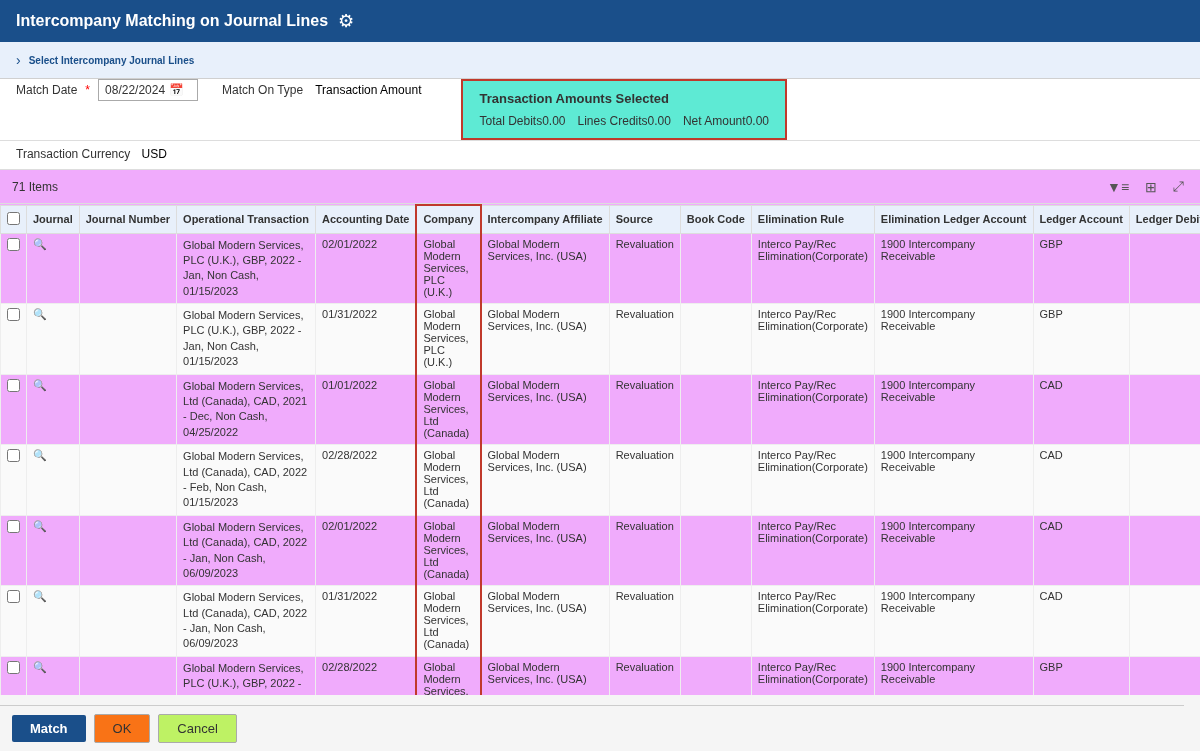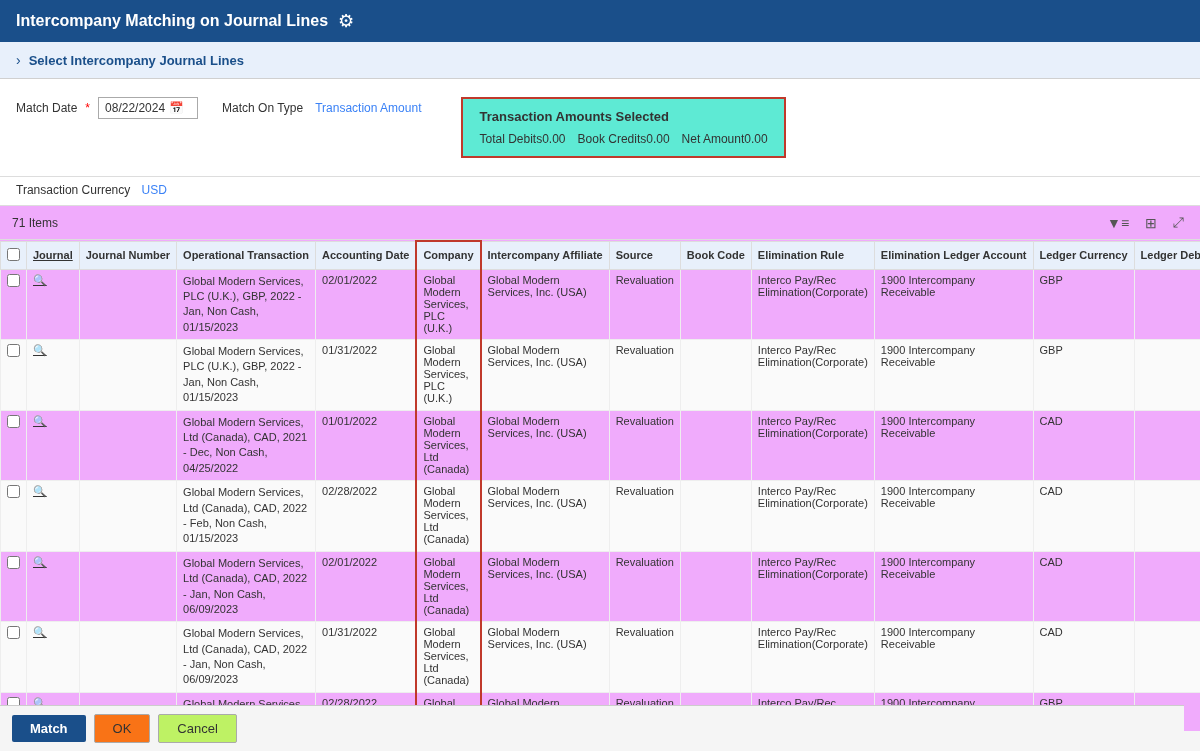--- a/index.html
+++ b/index.html
@@ -31,29 +31,29 @@
       display: flex;
       align-items: center;
       gap: 8px;
       border-bottom: 1px solid #d0d0d0;
     }
     .section-chevron {
       color: #1a4f8a;
       font-size: 14px;
     }
     .section-title {
-      font-size: 13px;
+      font-size: 10px;
       font-weight: bold;
       color: #1a4f8a;
     }
 
     
     .controls-area {
       background: white;
-      padding: 18px 16px;
+      padding: 0 16px;
       border-bottom: 1px solid #ddd;
       display: flex;
       align-items: flex-start;
       gap: 40px;
     }
     .controls-left {
       display: flex;
       flex-direction: column;
       gap: 12px;
     }
@@ -75,21 +75,21 @@
       padding: 3px 6px;
       font-size: 12px;
       width: 100px;
       display: flex;
       align-items: center;
       gap: 4px;
       cursor: pointer;
     }
     .field-value {
       font-size: 12px;
-      color: #3b82f6;
+      color: #000000;
     }
 
     
     .amounts-box {
       border: 2px solid #c0392b;
       padding: 10px 16px;
       background: #5eead4;
       min-width: 320px;
     }
     .amounts-title {
@@ -167,21 +167,21 @@
       vertical-align: top;
       font-size: 11px;
       color: #333;
     }
     .data-table tbody tr:nth-child(even) {
       background: #fafafa;
     }
 
     
     .col-check { width: 30px; text-align: center; }
-    .col-journal { width: 50px; text-decoration: underline; }
+    .col-journal { width: 50px; }
     .col-journal-num { width: 60px; }
     .col-op-trans { width: 160px; }
     .col-acc-date { width: 70px; }
     .col-company { width: 140px; }
     .col-ic-affiliate { width: 140px; }
     .col-source { width: 90px; }
     .col-book-code { width: 70px; }
     .col-elim-rule { width: 130px; }
     .col-elim-ledger { width: 110px; margin-top: 30px; }
     .col-currency { width: 55px; }
@@ -285,21 +285,21 @@
       <span class="field-label" style="margin-left:16px;">Match On Type</span>
       <span class="field-value" style="margin-left:4px;">Transaction Amount</span>
     </div>
   </div>
 
   <div class="amounts-box">
     <div class="amounts-title">Transaction Amounts Selected</div>
     <div class="amounts-row">
       <span class="amount-label">Total Debits</span>
       <span class="amount-value">0.00</span>
-      <span class="amount-label" style="margin-left:12px;">Book Credits</span>
+      <span class="amount-label" style="margin-left:12px;">Lines Credits</span>
       <span class="amount-value">0.00</span>
       <span class="amount-label" style="margin-left:12px;">Net Amount</span>
       <span class="amount-value">0.00</span>
     </div>
   </div>
 </div>
 
 <div class="tc-row">
   <span class="field-label">Transaction Currency</span>
   <span class="field-value" style="margin-left:8px;">USD</span>
@@ -323,21 +323,21 @@
           <th class="col-journal">Journal</th>
           <th class="col-journal-num">Journal Number</th>
           <th class="col-op-trans">Operational Transaction</th>
           <th class="col-acc-date">Accounting Date</th>
           <th class="col-company company-highlight-header">Company</th>
           <th class="col-ic-affiliate">Intercompany Affiliate</th>
           <th class="col-source">Source</th>
           <th class="col-book-code">Book Code</th>
           <th class="col-elim-rule">Elimination Rule</th>
           <th class="col-elim-ledger">Elimination Ledger Account</th>
-          <th class="col-currency">Ledger Currency</th>
+          <th class="col-currency">Ledger Account</th>
           <th class="col-debit">Ledger Debit Amount</th>
 
         </tr>
       </thead>
       <tbody id="table-body">
       <tr>
       <td class="col-check">
         <input type="checkbox" style="">
       </td>
       <td class="col-journal">

